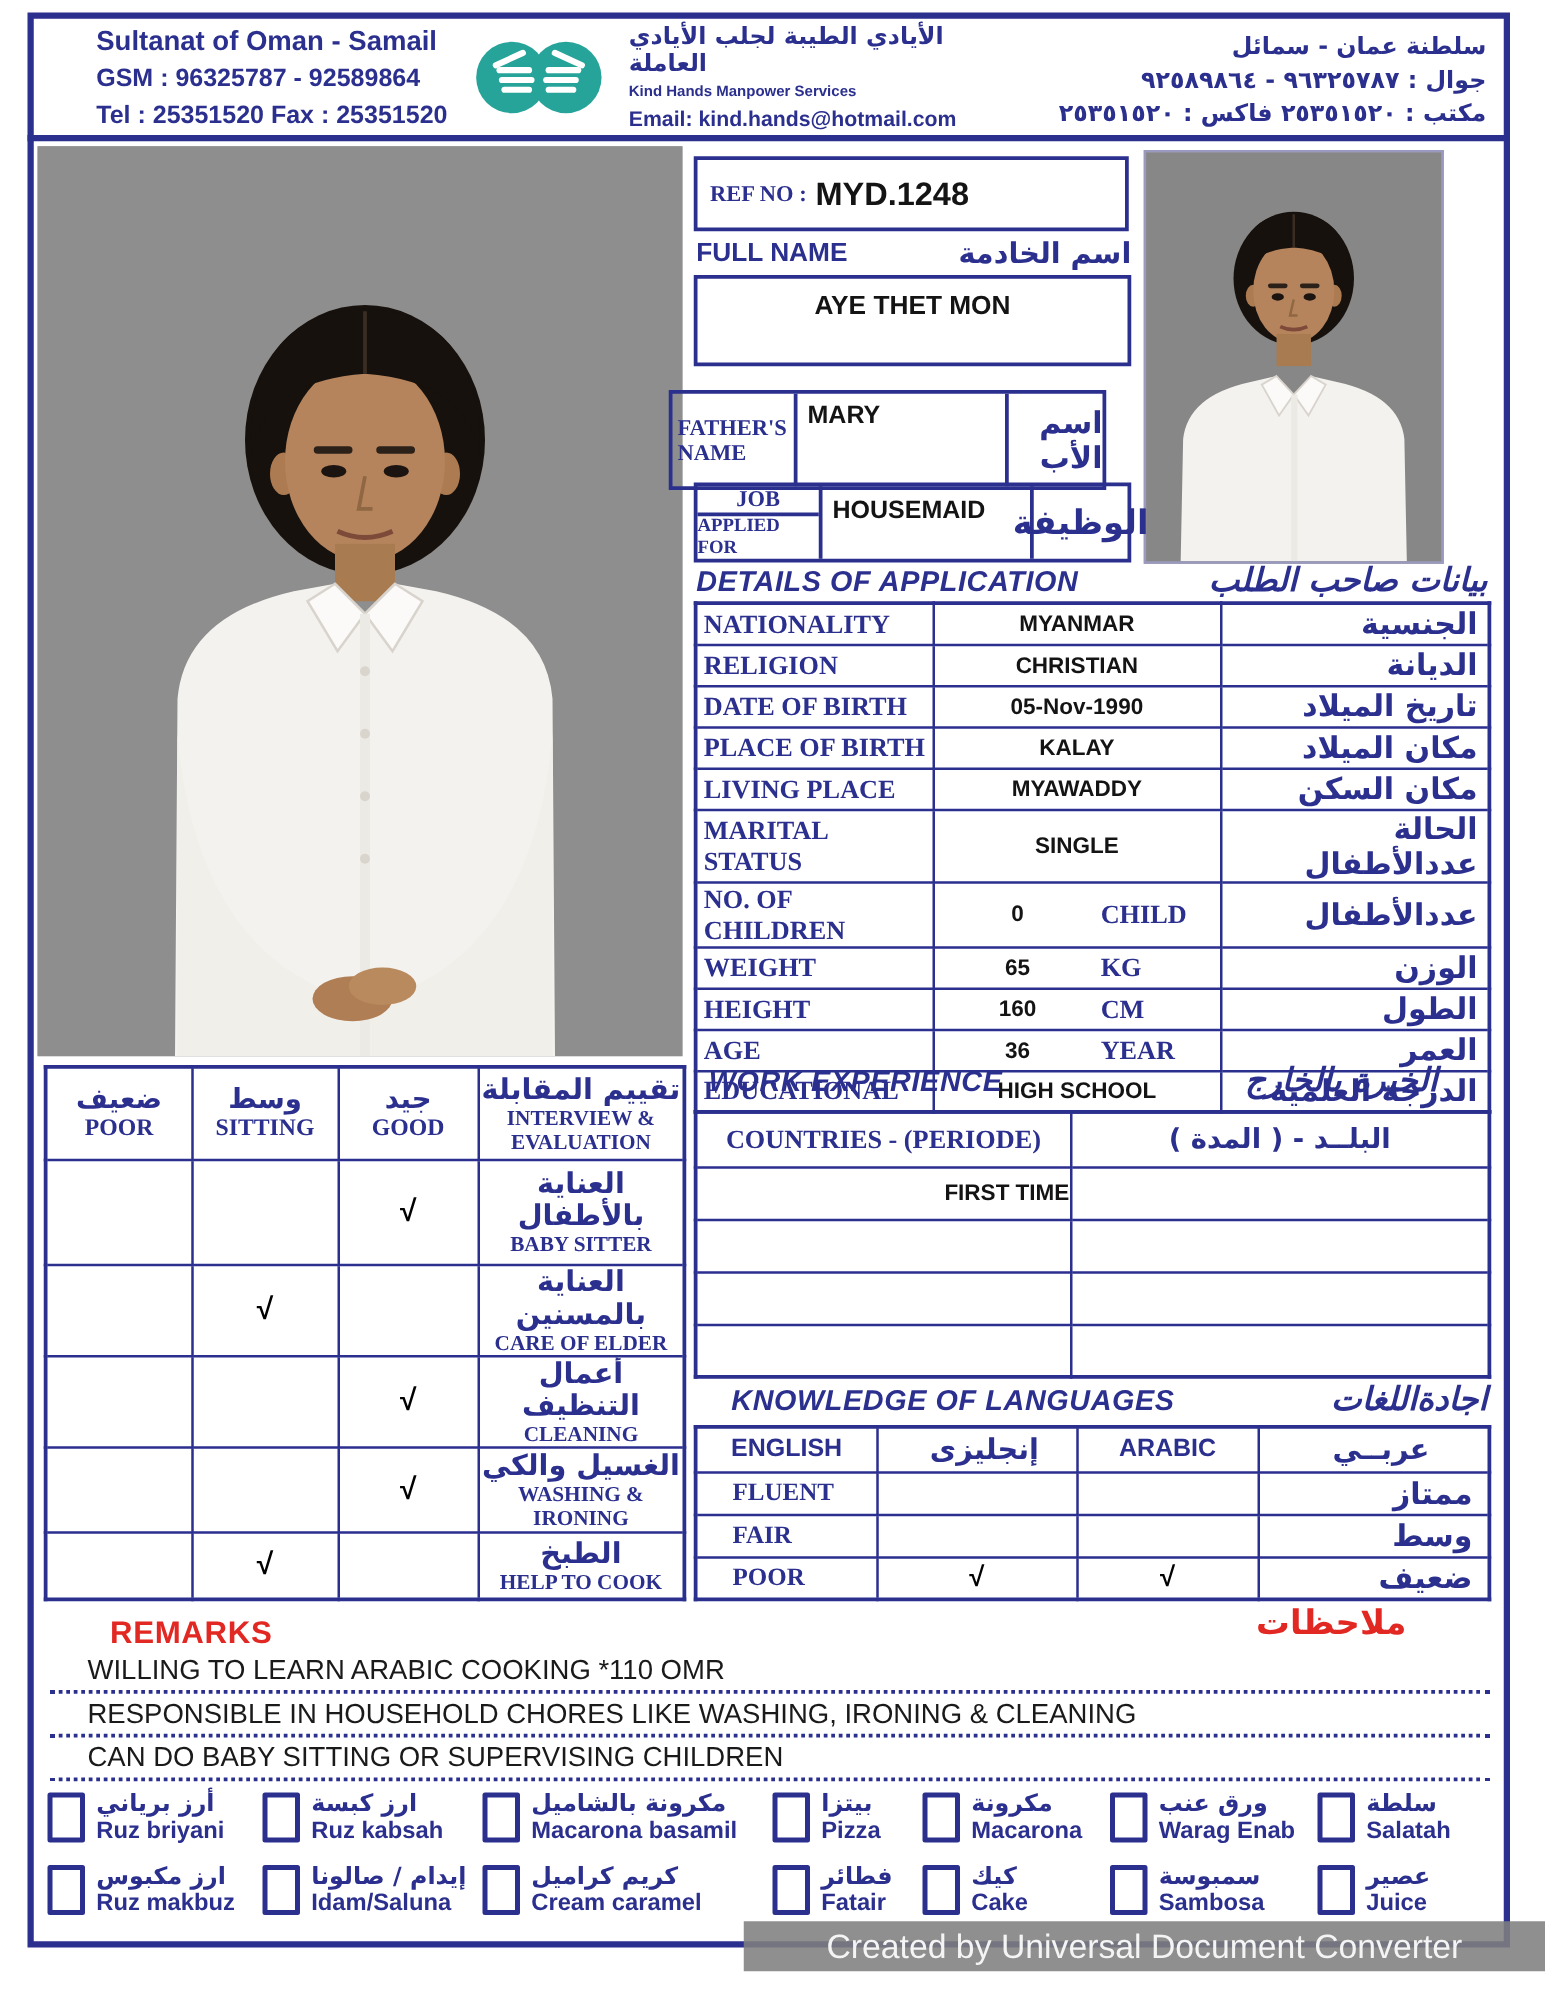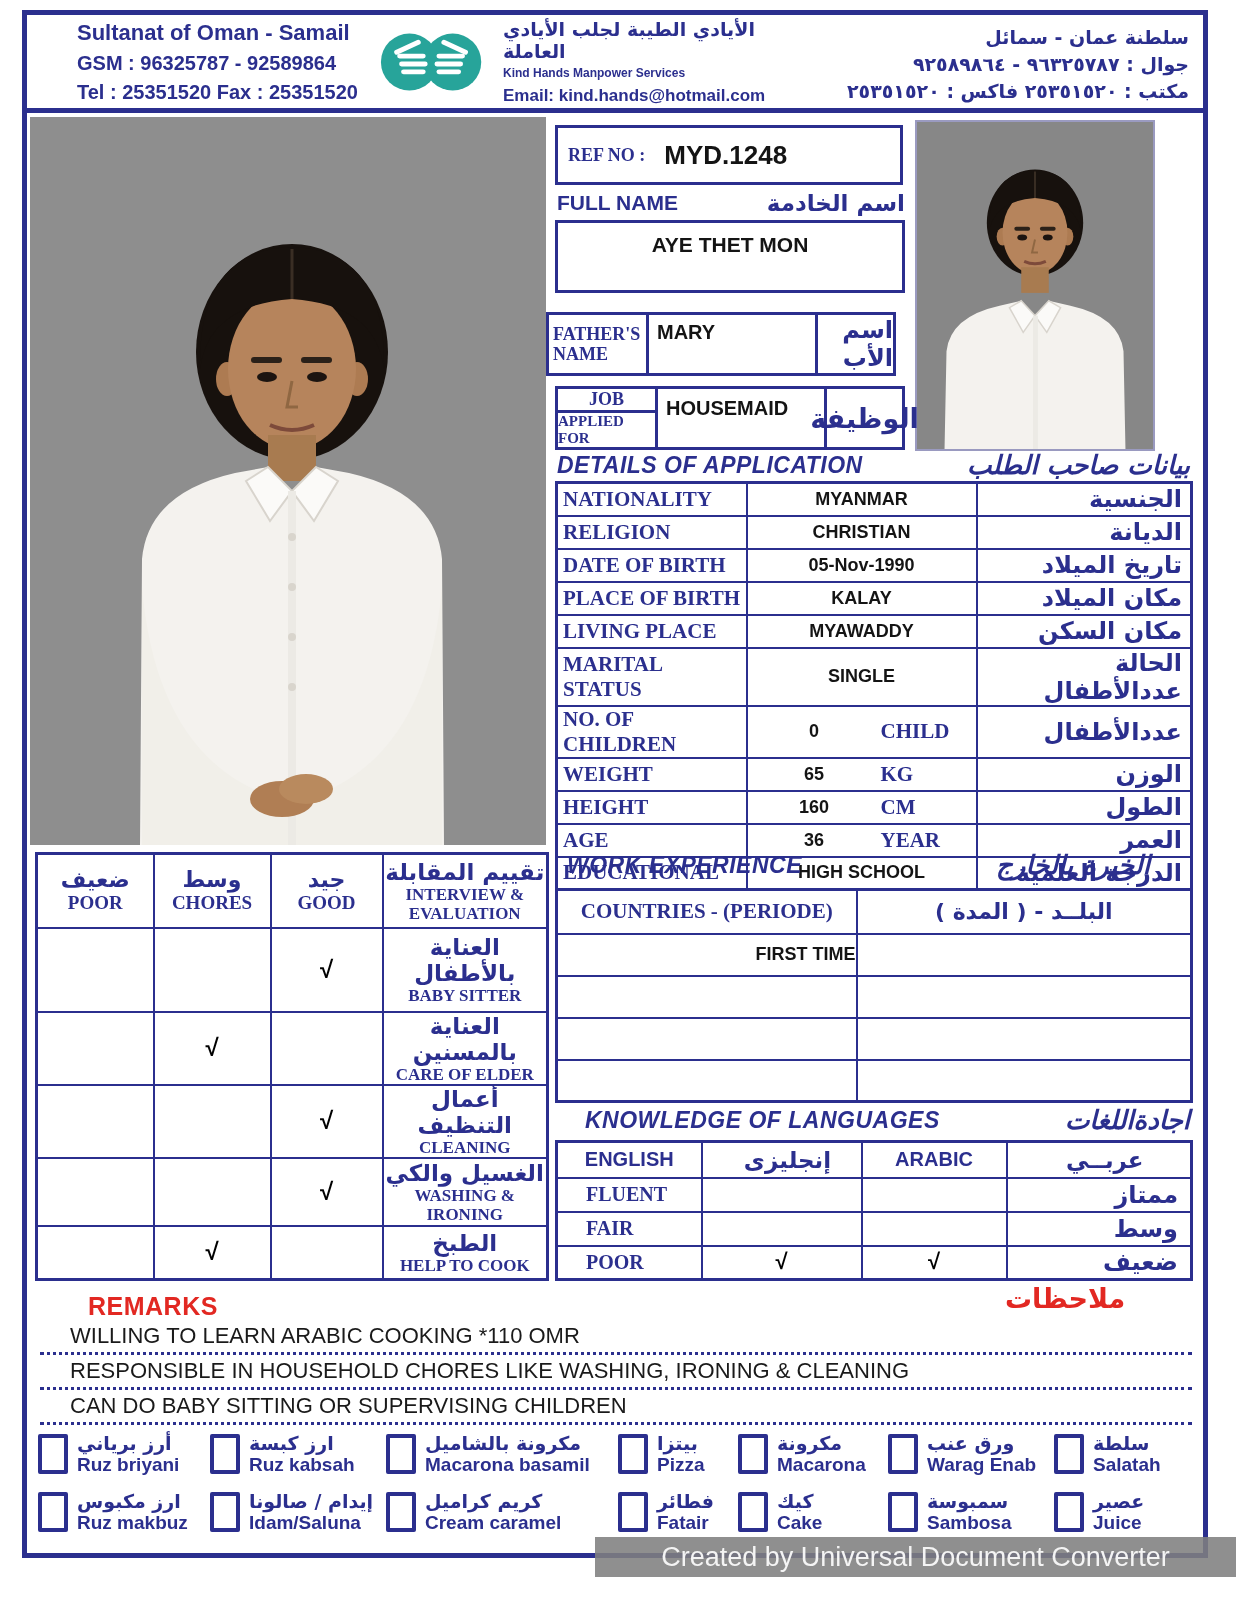--- a/index.html
+++ b/index.html
@@ -25,30 +25,30 @@
   .hdr-right div{font-size:19px; font-weight:bold; color:var(--navy); margin-top:5px;}
   .arf{font-family:"DejaVu Sans",sans-serif; direction:rtl;}
 
   
   .photo-big{position:absolute; left:30px; top:117px; width:516px; height:728px; background:var(--photo);}
   .photo-small{position:absolute; left:915px; top:120px; width:240px; height:331px; background:var(--photo); border:2px solid #9a9ac0;}
 
   
   .ref-box{position:absolute; left:555px; top:125px; width:348px; height:60px; border:3px solid var(--navy); display:flex; align-items:center; padding-left:10px;}
   .ref-box .lbl{font-family:"Liberation Serif",serif; font-weight:bold; color:var(--navy); font-size:18px;}
-  .ref-box .val{font-weight:bold; color:var(--ink); font-size:26px; margin-left:19px;text-align:center;}
+  .ref-box .val{font-weight:bold; color:var(--ink); font-size:26px; margin-left:7px;text-align:center;}
 
   .fullname-row{position:absolute; left:557px; top:190px; width:348px; display:flex; justify-content:space-between; align-items:center;}
   .fullname-row .lbl{font-size:21px; font-weight:bold; color:var(--navy);}
   .fullname-row .ar{font-size:23px; font-weight:bold; color:var(--navy);}
 
   .name-box{position:absolute; left:555px; top:220px; width:350px; height:73px; border:3px solid var(--navy); text-align:center; padding-top:10px;}
   .name-box .val{font-size:21px; font-weight:bold; color:var(--ink);}
 
-  .father-row{position:absolute; left:546px; top:312px; width:350px; height:64px; border:3px solid var(--navy); display:flex;}
+  .father-row{position:absolute; left:535px; top:312px; width:350px; height:80px; border:3px solid var(--navy); display:flex;}
   .father-row .c1{width:100px; border-right:3px solid var(--navy); display:flex; flex-direction:column; justify-content:center; padding-left:4px;}
   .father-row .c1 div{font-family:"Liberation Serif",serif; font-weight:bold; color:var(--navy); font-size:18px; line-height:20px;}
   .father-row .c2{flex:1; display:flex; align-items:flex-start; padding:6px 0 0 8px; font-size:20px; font-weight:bold; color:var(--ink);}
   .father-row .c3{width:78px; border-left:3px solid var(--navy); display:flex; align-items:center; justify-content:center; font-size:24px; font-weight:bold; color:var(--navy);}
 
   .job-row{position:absolute; left:555px; top:386px; width:350px; height:64px; border:3px solid var(--navy); display:flex;}
   .job-row .c1{width:100px; border-right:3px solid var(--navy); display:flex; flex-direction:column;}
   .job-row .c1 .t{flex:1; border-bottom:3px solid var(--navy); display:flex; align-items:center; justify-content:center; font-family:"Liberation Serif",serif; font-weight:bold; color:var(--navy); font-size:18px;}
   .job-row .c1 .b{flex:1; display:flex; align-items:center; justify-content:center; font-family:"Liberation Serif",serif; font-weight:bold; color:var(--navy); font-size:15px;}
   .job-row .c2{flex:1; display:flex; align-items:flex-start; padding:8px 0 0 8px; font-size:20px; font-weight:bold; color:var(--ink);}
@@ -363,21 +363,21 @@
         <col style="width:165px">
       </colgroup>
     <tbody>
       <tr style="height:74px">
         <th>
             <div class="a arf">ضعيف</div>
             <div class="hen">POOR</div>
           </th>
         <th>
             <div class="a arf">وسط</div>
-            <div class="hen">CHORES</div>
+            <div class="hen">SITTING</div>
           </th>
         <th>
             <div class="a arf">جيد</div>
             <div class="hen">GOOD</div>
           </th>
         <th class="name">
             <div class="a arf">تقييم المقابلة</div>
             <div class="hen">INTERVIEW &amp;</div>
             <div class="hen">EVALUATION</div>
           </th>

